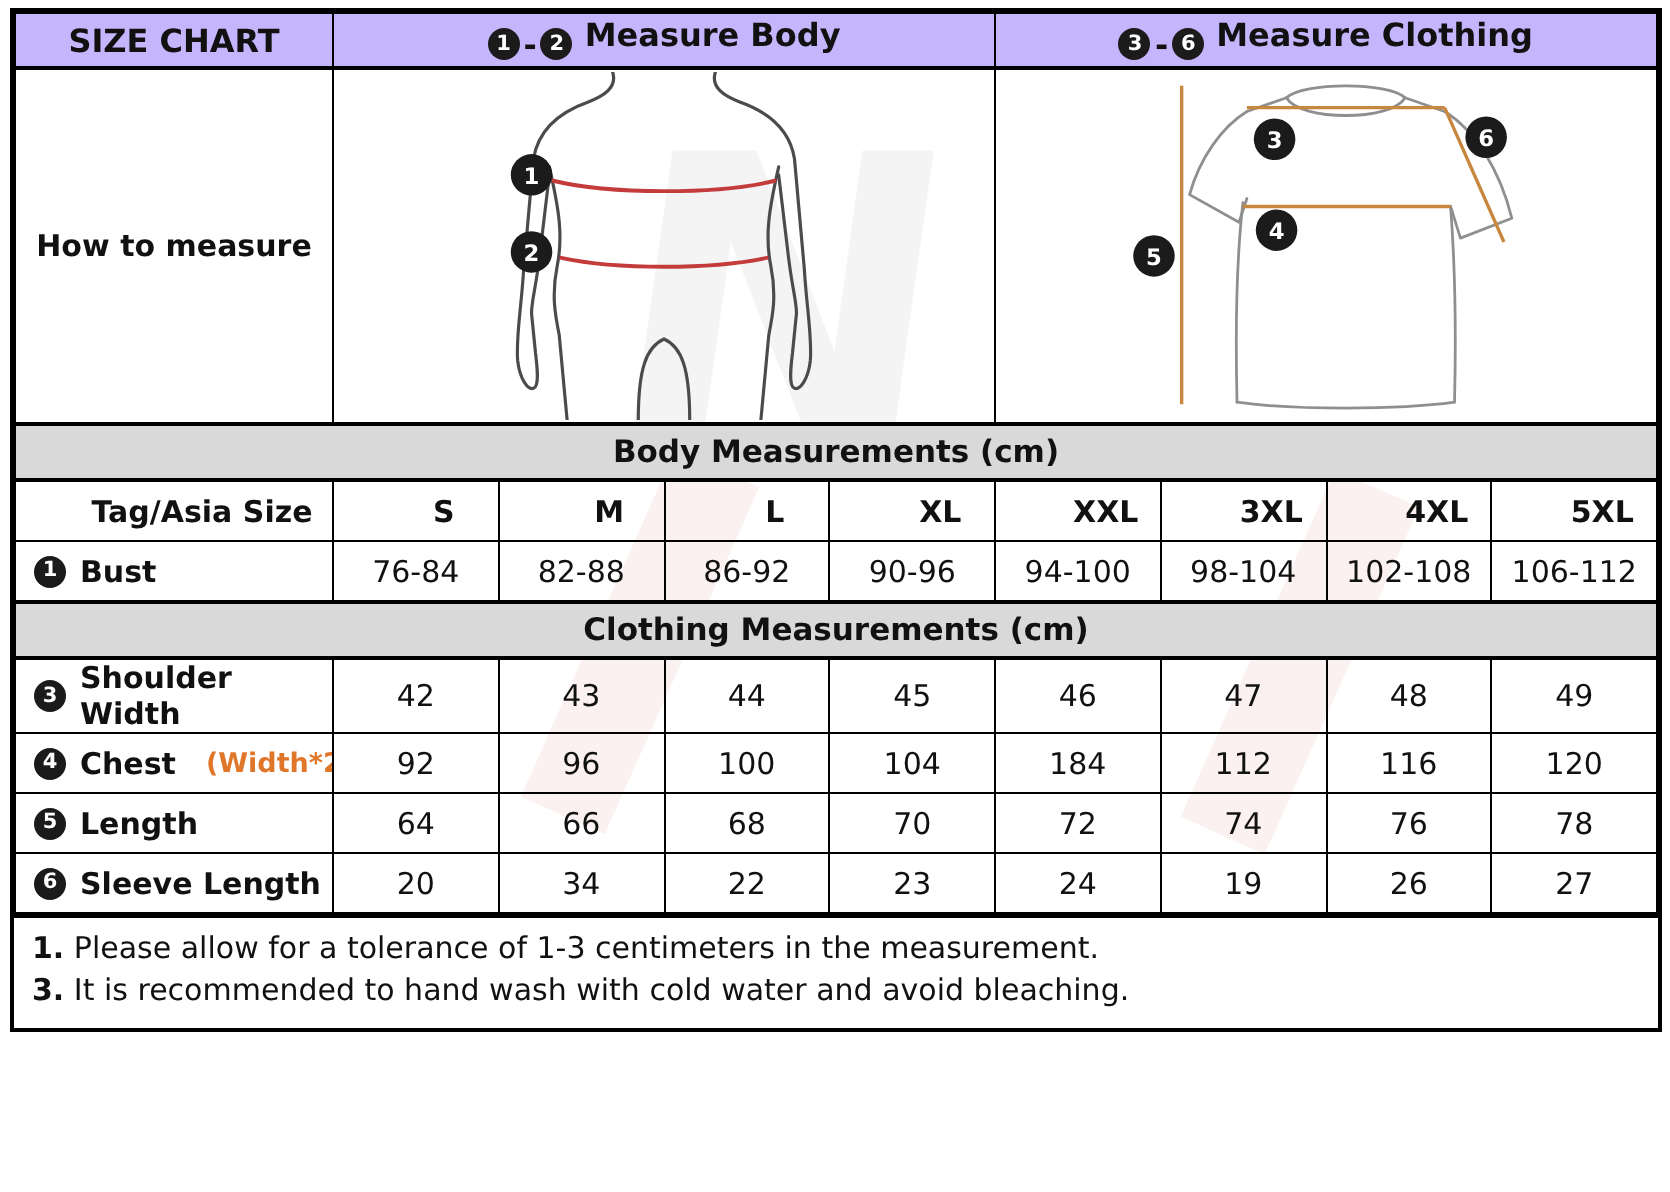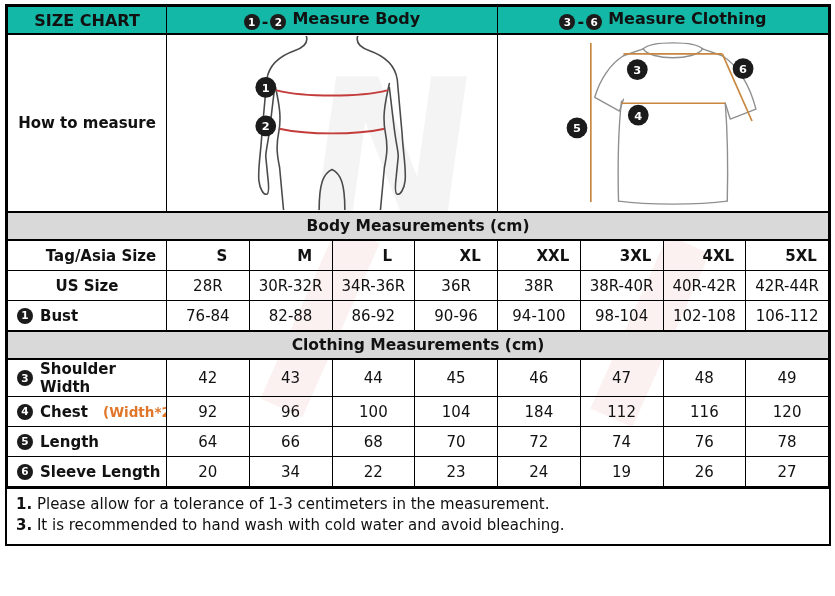--- a/index.html
+++ b/index.html
@@ -6,21 +6,21 @@
   body{width:835px;height:596px;overflow:hidden;font-family:"DejaVu Sans","Liberation Sans",sans-serif;color:#111;}
   .wrap{position:relative;width:822px;margin:4px auto 0 5px;border:2px solid #000;background:#fff;}
   .wm{position:absolute;pointer-events:none;font-weight:bold;color:rgba(0,0,0,0.045);z-index:0;white-space:nowrap;}
   .wm-letter{top:30px;left:300px;font-size:200px;transform:skewX(-8deg);}
   .wm-text{top:372px;left:90px;font-size:96px;letter-spacing:4px;}
   .wm-red{position:absolute;pointer-events:none;z-index:0;background:rgba(205,60,60,0.07);width:46px;height:190px;transform:rotate(24deg);}
   .wm-red.a{top:220px;left:290px;}
   .wm-red.b{top:230px;left:620px;}
   table{border-collapse:collapse;width:100%;position:relative;z-index:1;table-layout:fixed;}
   td{border:1px solid #000;text-align:center;vertical-align:middle;font-size:15px;padding:0 2px;overflow:hidden;}
-  .r-head td{height:26px;background:#14b8a6;font-weight:bold;font-size:16px;border-bottom:2px solid #000;}
+  .r-head td{height:26px;background:#c4b5fd;font-weight:bold;font-size:16px;border-bottom:2px solid #000;}
   .r-howto td{height:176px;background:transparent;}
   .r-sect td{height:26px;background:#d9d9d9;font-weight:bold;font-size:15.5px;border-top:2px solid #000;border-bottom:2px solid #000;}
   .r-data td{height:29px;}
   .lbl{font-weight:bold;margin-top:47px;}
   .lbl-left{display:flex;align-items:center;gap:7px;padding-left:7px;font-weight:bold;text-align:left;}
   .bold-vals td{font-weight:bold;padding-left:30px;}
   .badge{display:inline-flex;align-items:center;justify-content:center;width:16px;height:16px;border-radius:50%;background:#1b1b1b;color:#fff;font-size:10.5px;font-weight:bold;flex:0 0 auto;line-height:1;}
   .hbadges{display:inline-flex;align-items:center;gap:2px;vertical-align:-2px;margin-right:6px;}
   .chest-note{color:#e0762a;font-weight:bold;font-size:13.5px;margin-left:8px;}
   .notes{position:relative;z-index:1;border-top:2px solid #000;padding:5px 9px 7px;font-size:15px;line-height:1.42;text-align:left;}
@@ -134,31 +134,20 @@
       <td>M</td>
       <td>L</td>
       <td>XL</td>
       <td>XXL</td>
       <td>3XL</td>
       <td>4XL</td>
       <td>5XL</td>
     </tr>
 
 
-    <tr class="r-data">
-      <td class="lbl">US Size</td>
-      <td>28R</td>
-      <td>30R-32R</td>
-      <td>34R-36R</td>
-      <td>36R</td>
-      <td>38R</td>
-      <td>38R-40R</td>
-      <td>40R-42R</td>
-      <td>42R-44R</td>
-    </tr>
 
     <tr class="r-data">
       <td>
             <span class="lbl-left">
               <span class="badge">1</span>
               <span>Bust</span>
             </span>
           </td>
       <td>76-84</td>
       <td>82-88</td>

